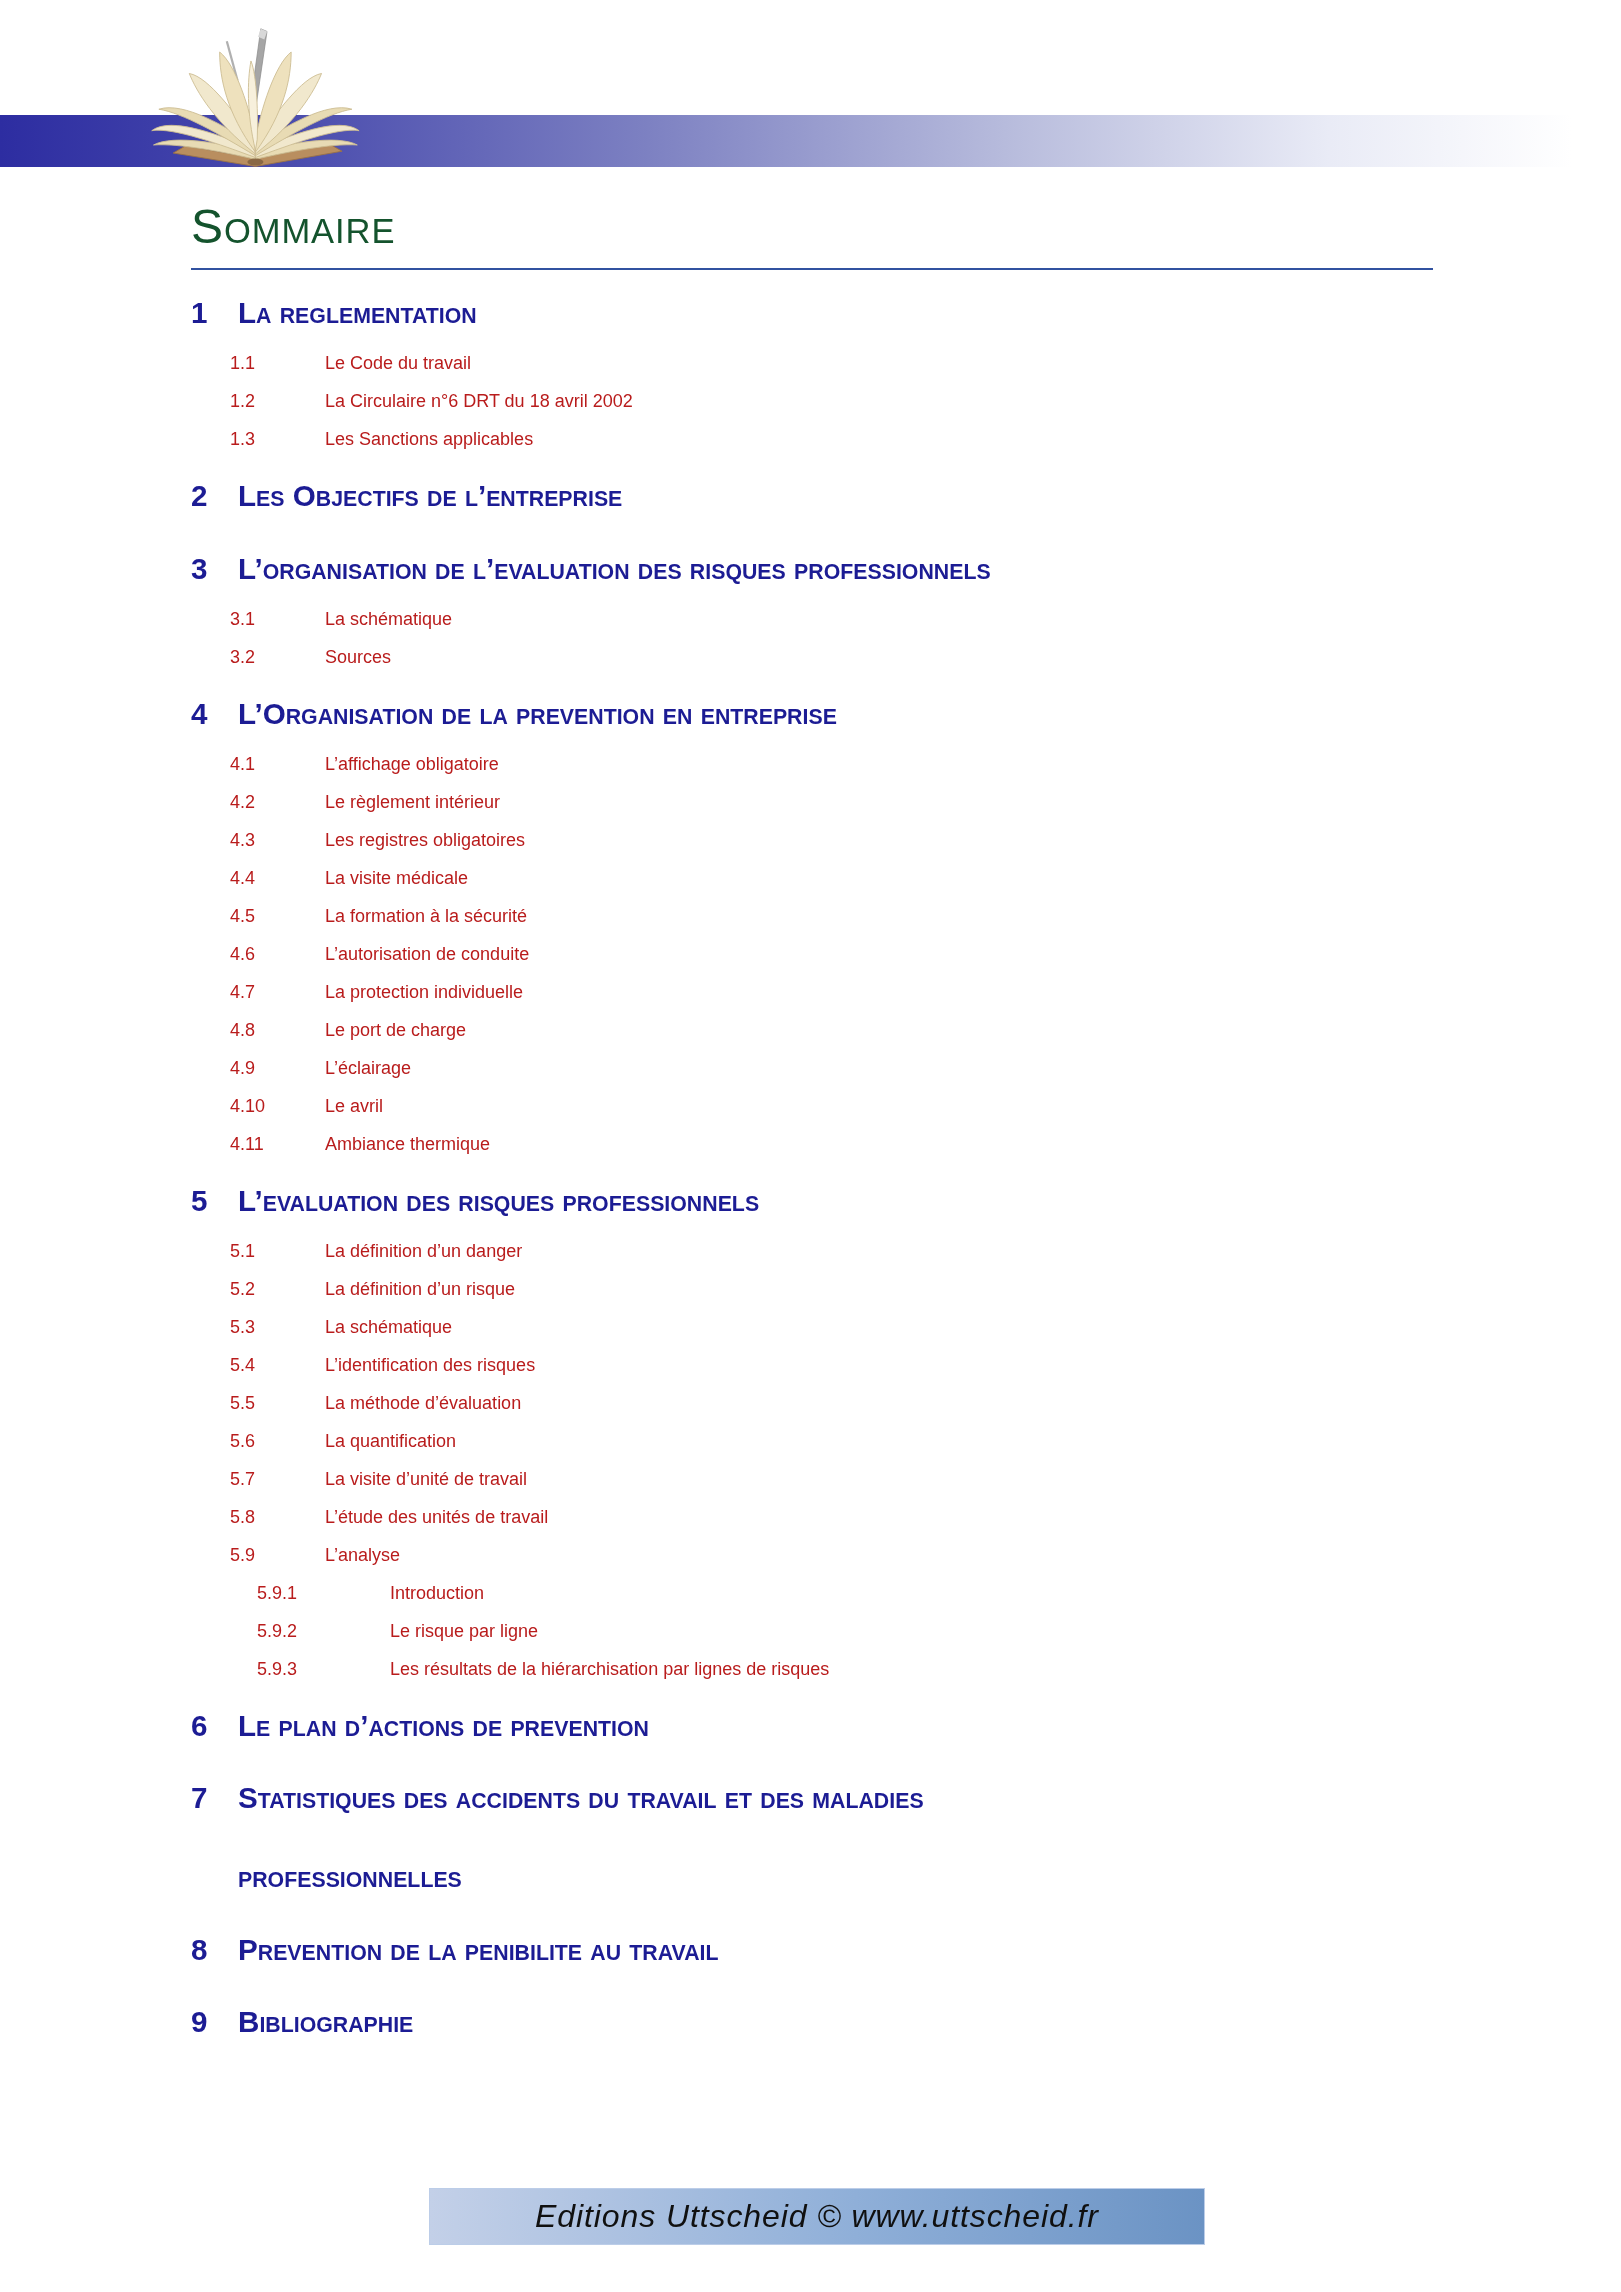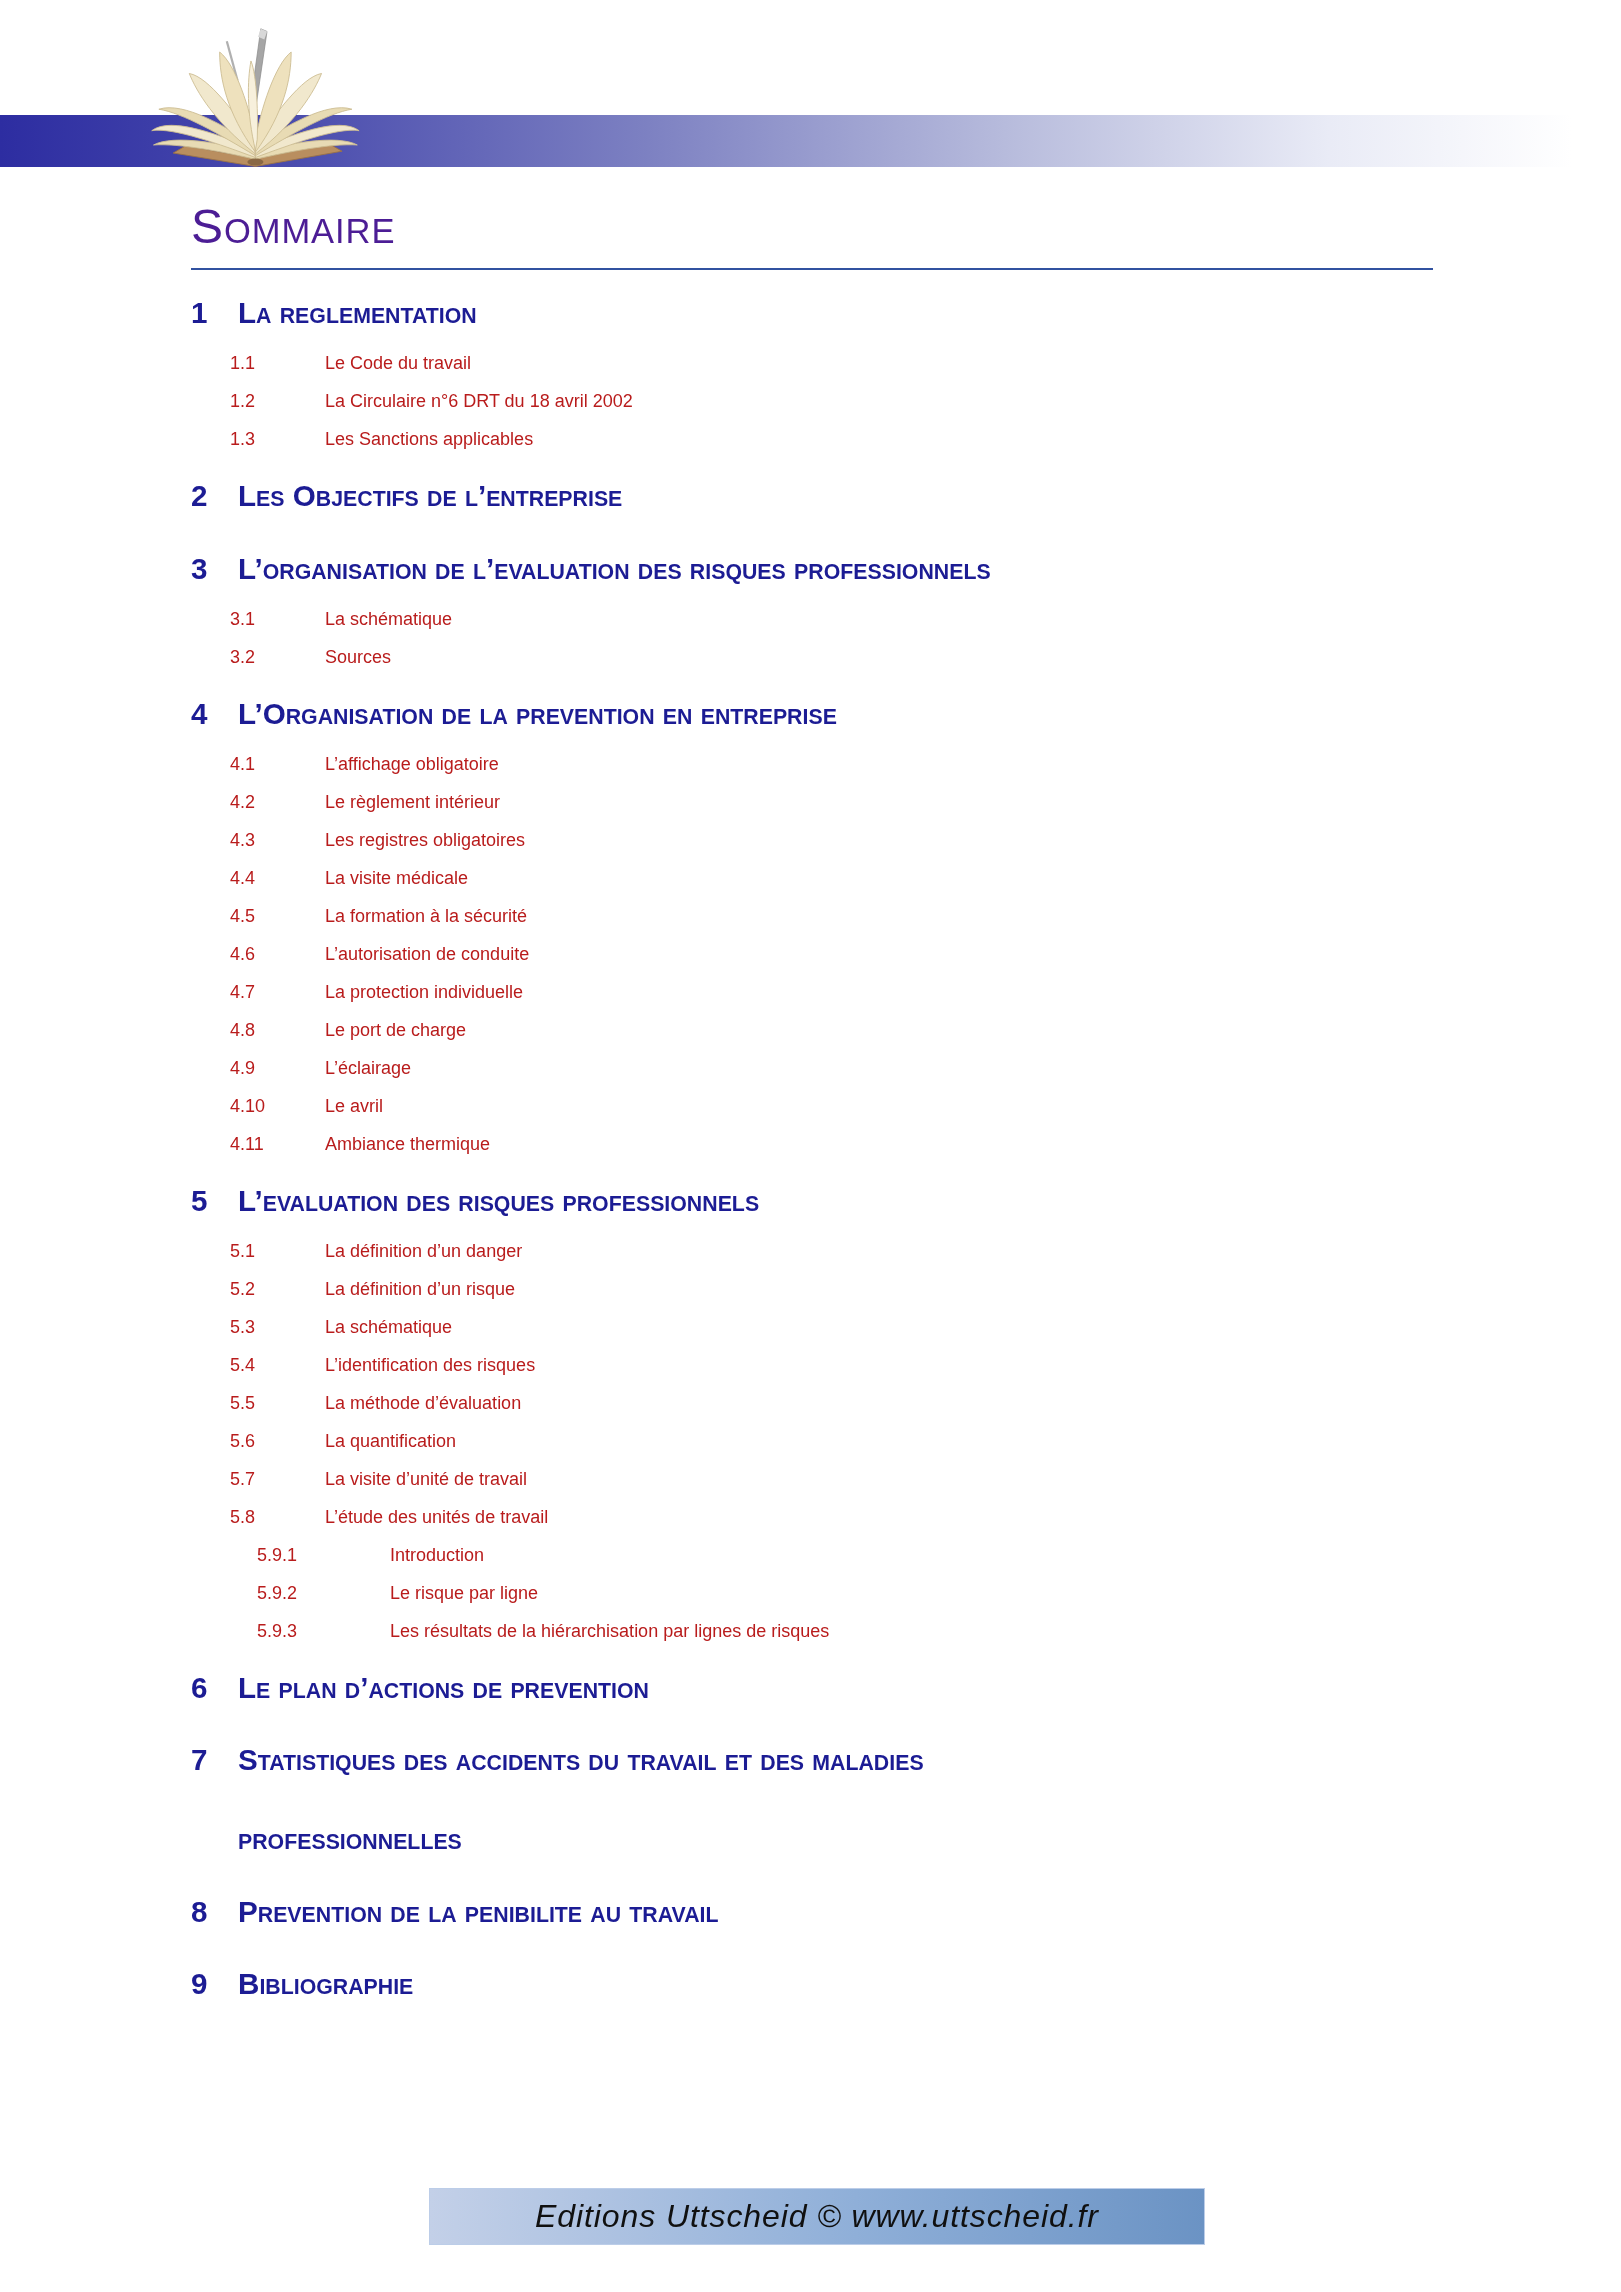--- a/index.html
+++ b/index.html
@@ -23,21 +23,21 @@
     position: absolute; top: 27px; left: 121px;
     width: 242px; height: 143px;
   }
 
   
   .content {
     position: absolute; top: 199px; left: 191px; width: 1251px;
   }
   .page-title {
     font-size: 48px; line-height: 56px;
-    color: #4c1d95; letter-spacing: 0.9px;
+    color: #14532d; letter-spacing: 0.9px;
     font-weight: 400;
   }
   .title-rule {
     width: 1242px; height: 0;
     border-top: 2.7px solid #3152a0;
     margin-top: 9px;
   }
 
   .toc { margin-top: 13px; }
   .sec-heading {
@@ -202,20 +202,23 @@
     </div>
     <div class="toc-item l2">
       <span class="item-num">5.6</span><span class="item-label">La quantification</span>
     </div>
     <div class="toc-item l2">
       <span class="item-num">5.7</span><span class="item-label">La visite d’unité de travail</span>
     </div>
     <div class="toc-item l2">
       <span class="item-num">5.8</span><span class="item-label">L’étude des unités de travail</span>
     </div>
+    <div class="toc-item l2">
+      <span class="item-num">5.9</span><span class="item-label">L’analyse</span>
+    </div>
     <div class="toc-item l3">
       <span class="item-num">5.9.1</span><span class="item-label">Introduction</span>
     </div>
     <div class="toc-item l3">
       <span class="item-num">5.9.2</span><span class="item-label">Le risque par ligne</span>
     </div>
     <div class="toc-item l3">
       <span class="item-num">5.9.3</span><span class="item-label">Les résultats de la hiérarchisation par lignes de risques</span>
     </div>
 

